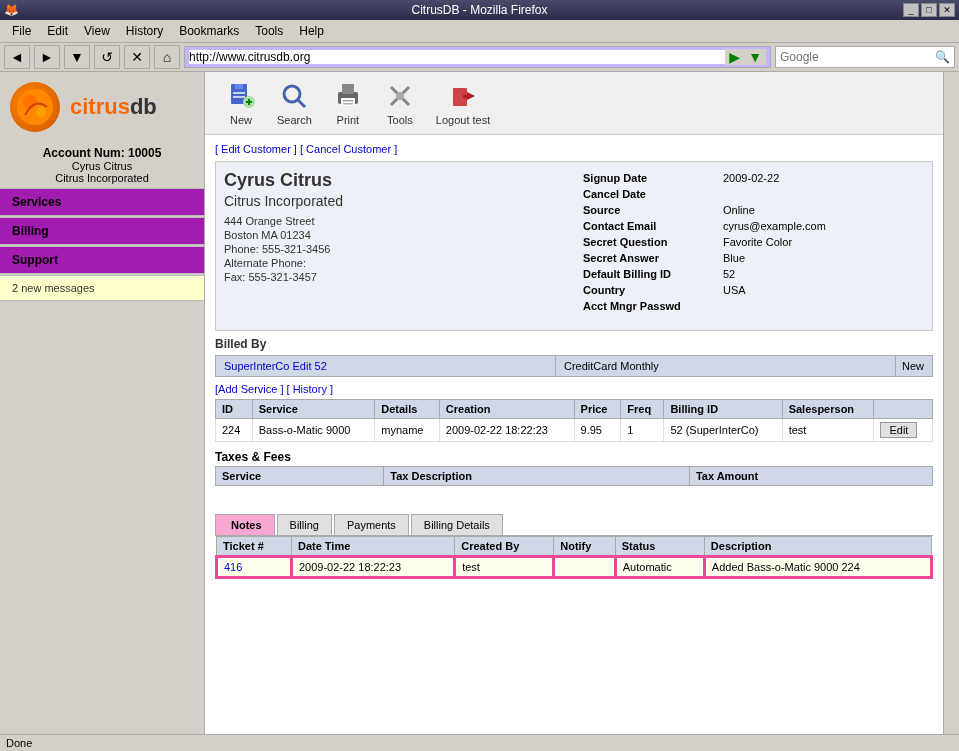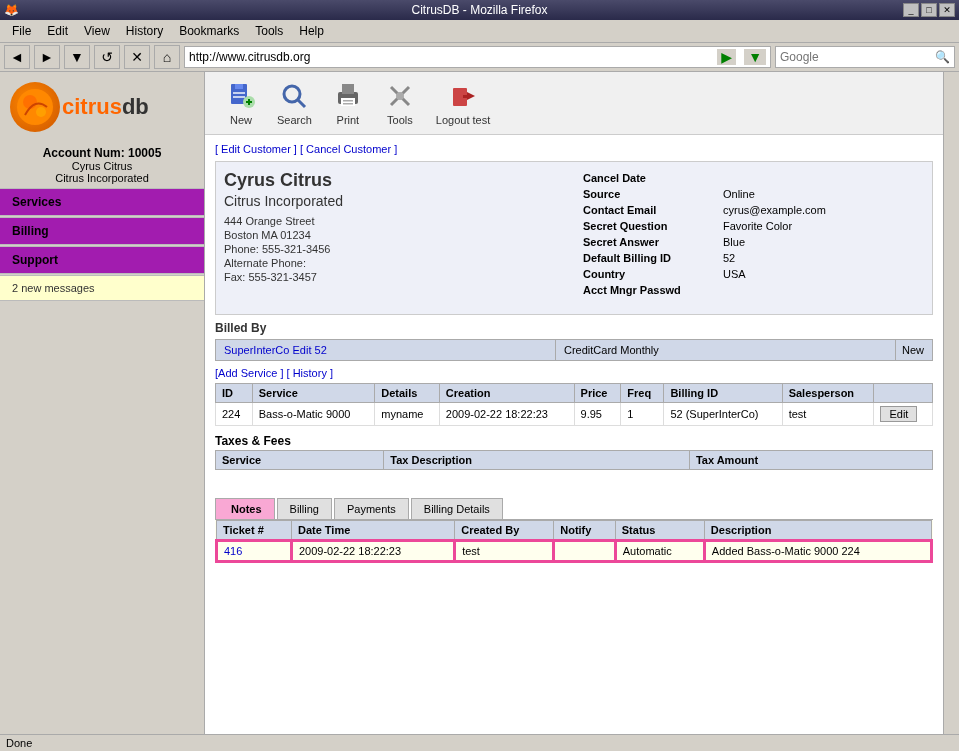--- a/index.html
+++ b/index.html
@@ -61,25 +61,24 @@
       background: #d4d0c8;
       border: 1px solid #aaa;
       cursor: pointer;
       display: flex; align-items: center; justify-content: center;
       font-size: 14px;
     }
     .address-bar {
       flex: 1;
       display: flex;
       align-items: center;
-      background: #ffffff;
+      background: #c4b5fd;
       border: 1px solid #aaa;
       padding: 1px 4px;
       height: 22px;
-      gap: 8px;
     }
     .address-input {
       flex: 1;
       border: none;
       outline: none;
       font-size: 12px;
     }
     .go-btn {
       background: #d4d0c8;
       border: none;
@@ -113,21 +112,21 @@
       border-right: 1px solid #aaa;
       flex-shrink: 0;
     }
     .logo-area {
       padding: 10px;
       background: #d4d0c8;
     }
     .logo-container {
       display: flex;
       align-items: center;
-      gap: 2px;
+      gap: 10px;
     }
     .logo-circle {
       width: 50px; height: 50px;
       border-radius: 50%;
       background: radial-gradient(circle at 40% 40%, #ff8800, #cc5500);
       display: flex; align-items: center; justify-content: center;
       font-size: 20px;
       color: white;
       position: relative;
     }
@@ -563,20 +562,24 @@
               <div class="customer-company">Citrus Incorporated</div>
               <div class="customer-detail">444 Orange Street</div>
               <div class="customer-detail">Boston MA 01234</div>
               <div class="customer-detail">Phone: 555-321-3456</div>
               <div class="customer-detail">Alternate Phone:</div>
               <div class="customer-detail">Fax: 555-321-3457</div>
             </div>
             <div class="customer-right">
               <table class="info-table">
                 <tbody>
+                    <tr>
+                  <td>Signup Date</td>
+                  <td>2009-02-22</td>
+                </tr>
                 <tr>
                   <td>Cancel Date</td>
                   <td></td>
                 </tr>
                 <tr>
                   <td>Source</td>
                   <td>Online</td>
                 </tr>
                 <tr>
                   <td>Contact Email</td>

